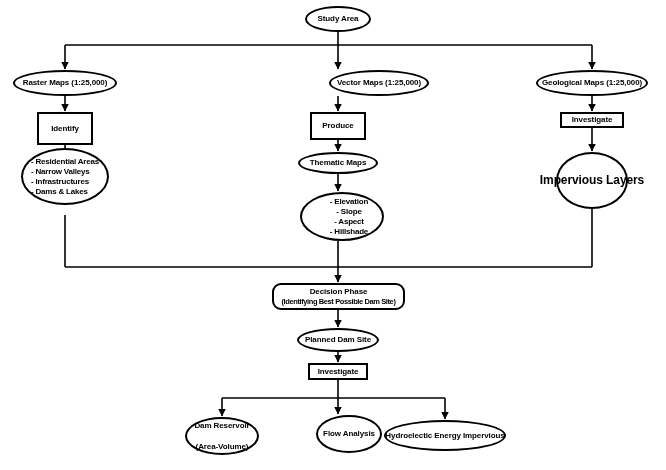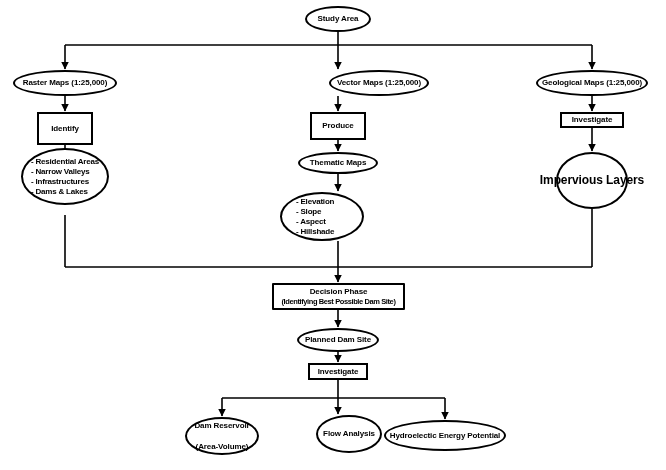--- a/index.html
+++ b/index.html
@@ -10,21 +10,21 @@
   }
   .canvas svg { position:absolute; left:0; top:0; width:666px; height:470px; }
   .node {
     position:absolute; box-sizing:border-box; background:#ffffff;
     border:2px solid #000; display:flex; flex-direction:column;
     align-items:center; justify-content:center; text-align:right;
     font-size:8px; letter-spacing:-0.1px; line-height:1.25;
   }
   .node span, .node div { white-space:nowrap; }
   .ellipse { border-radius:50%; }
-  .rrect { border-radius:1px; }
+  .rrect { border-radius:9px; }
   .list { align-items:flex-start; text-align:left; padding-left:8px; letter-spacing:-0.2px; }
   .fs75 { font-size:12px; }
   .tight { letter-spacing:-0.4px; font-size:7.5px; }
   line { stroke:#000; stroke-width:1.6; }
 </style>
 </head>
 <body>
 
 <div class="canvas">
 
@@ -92,21 +92,21 @@
     <div>- Residential Areas</div>
     <div>- Narrow Valleys</div>
     <div>- Infrastructures</div>
     <div>- Dams &amp; Lakes</div>
   </div>
 
   <div class="node ellipse" style="left:298px;top:152px;width:80px;height:22px;">
     <span>Thematic Maps</span>
   </div>
 
-  <div class="node ellipse list" style="left:280px;top:192px;width:84px;height:49px;padding-left:14px;">
+  <div class="node ellipse list" style="left:300px;top:192px;width:84px;height:49px;padding-left:14px;align-items:center;">
     <div>- Elevation</div>
     <div>- Slope</div>
     <div>- Aspect</div>
     <div>- Hillshade</div>
   </div>
 
   <div class="node ellipse fs75" style="left:556px;top:152px;width:72px;height:57px;">
     <span>Impervious Layers</span>
   </div>
 
@@ -126,16 +126,16 @@
   <div class="node ellipse" style="left:185px;top:417px;width:74px;height:38px;gap:11px;">
     <div>Dam Reservoir</div>
     <div>(Area-Volume)</div>
   </div>
 
   <div class="node ellipse" style="left:316px;top:415px;width:66px;height:38px;">
     <span>Flow Analysis</span>
   </div>
 
   <div class="node ellipse" style="left:384px;top:420px;width:122px;height:31px;">
-    <span>Hydroelectic Energy Potential</span>
+    <span>Hydroelectic Energy Impervious</span>
   </div>
 
 </div>
 
 </body></html>

